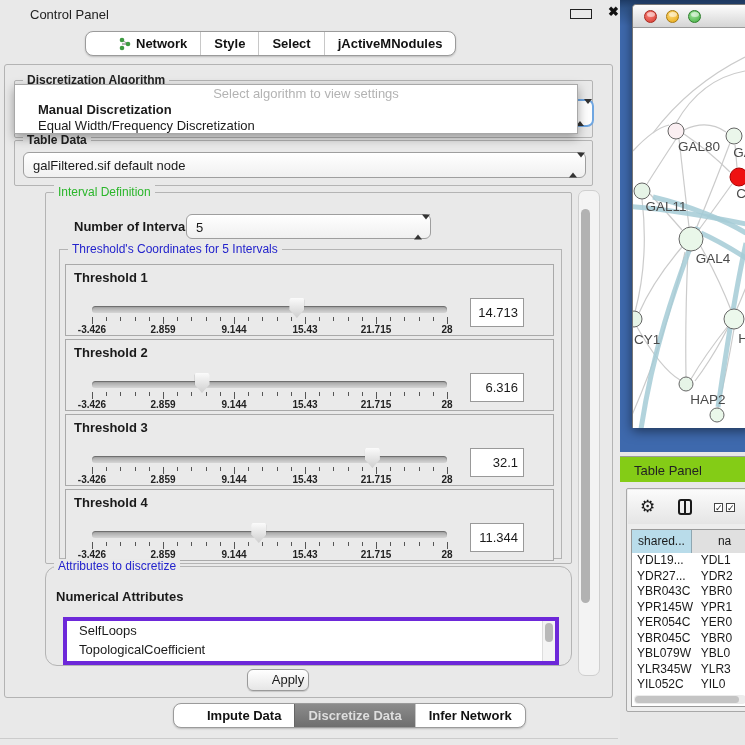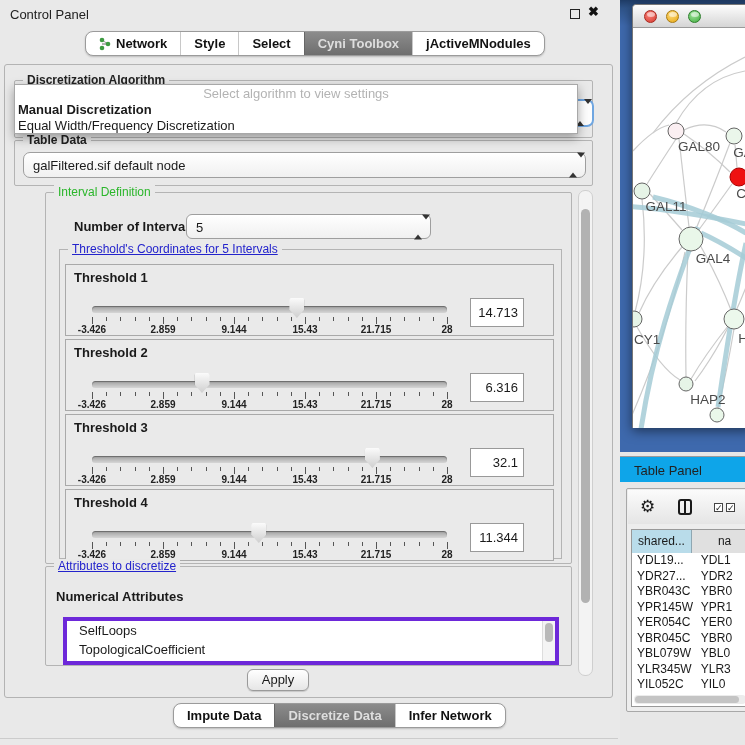--- a/index.html
+++ b/index.html
@@ -1,56 +1,56 @@
 <!DOCTYPE html>
 <html><head>
 <meta charset="utf-8">
 <style>
   * { margin:0; padding:0; box-sizing:border-box; }
   html,body { width:745px; height:745px; }
   body { font-family:"Liberation Sans", sans-serif; background:#e9e9e9; position:relative; overflow:hidden; color:#1a1a1a; }
-  .abs { position:absolute; }
+  .abs { position:absolute;padding-left:20px; }
 
   
   #left-panel { left:0; top:0; width:618px; height:745px; background:#e9e9e9; }
   #cp-title { left:10px; top:7px; font-size:13px; color:#222; }
   #float-btn { left:570px; top:9px; width:10px; height:10px; border:1.5px solid #222; background:transparent; }
   #close-btn { left:588px; top:4px; font-size:13px; font-weight:bold; color:#111; }
 
   .seg-bar { display:flex; background:#fff; border:1px solid #9b9b9b; border-radius:8px; overflow:hidden; box-shadow:0 1px 2px rgba(0,0,0,.2); }
   .seg { padding:4px 13px; font-size:13px; font-weight:bold; color:#111; white-space:nowrap; display:flex; align-items:center; gap:5px; }
   .seg + .seg { border-left:1px solid #c8c8c8; }
   .seg.sel { background:linear-gradient(#8c8c8c,#6e6e6e); color:#dedede; border-left:1px solid #666; }
   #top-tabs { left:85px; top:31px; }
   #bottom-tabs { left:133px; top:703px;margin-left:40px; }
 
   #outer-rect { left:4px; top:64px; width:609px; height:634px; border:1px solid #b3b3b3; border-radius:3px; background:#e9e9e9; }
 
   .group { position:absolute; border:1px solid #b4b4b4; border-radius:2px; }
   .legend { position:absolute; top:-8px; left:8px; background:#e9e9e9; padding:0 4px; font-size:12px; }
   .legend.dark { color:#222; font-weight:bold; }
   .legend.green { color:#2bb62b; }
-  .legend.blue { color:#2323cc;text-decoration:underline; }
+  .legend.blue { color:#2323cc; }
 
   .combo { position:absolute; border:1px solid #9e9e9e; border-radius:6px; background:linear-gradient(#ffffff,#f0f0f0); box-shadow:inset 0 1px 0 #fff; font-size:13px; }
   .combo .cv { position:absolute; left:9px; top:0; line-height:24px; white-space:nowrap; }
   .spin { position:absolute; right:8px; top:50%; transform:translateY(-50%); width:8px; }
   .spin .up { width:0;height:0;border-left:4px solid transparent;border-right:4px solid transparent;border-bottom:5px solid #333; margin-bottom:2px;}
   .spin .dn { width:0;height:0;border-left:4px solid transparent;border-right:4px solid transparent;border-top:5px solid #333;}
 
   #algo-group { left:14px; top:80px; width:579px; height:58px; }
   #algo-combo-behind { left:8px; top:18px; width:571px; height:28px; border:2px solid #6fa6e1; border-radius:7px; background:#fdfdfd; position:absolute; }
 
   #algo-popup { left:14px; top:84px; width:564px; height:50px; background:#fff; border:1px solid #a8a8a8; box-shadow:0 4px 10px rgba(0,0,0,.35); z-index:30; position:absolute; }
   #popup-hint { text-align:center; font-size:13px; color:#b3b3b3; line-height:17px; }
   .popup-item { font-size:13px; line-height:16px; padding-left:3px; white-space:nowrap; }
   .popup-item.b { font-weight:bold; }
 
   #td-group { left:14px; top:140px; width:579px; height:46px; }
-  #td-combo { left:8px; top:11px; width:563px; height:26px;border-radius:7px; }
+  #td-combo { left:8px; top:11px; width:563px; height:26px; }
   #td-combo .cv { line-height:26px; }
 
   #main-scrollbar { left:578px; top:190px; width:15px; height:486px; background:#f3f3f3; border:1px solid #cfcfcf; border-radius:7px; }
   #main-thumb { position:absolute; left:2px; top:18px; width:9px; height:394px; background:#b2b2b2; border-radius:5px; }
 
   #interval-group { left:45px; top:192px; width:527px; height:372px; }
   #noi-label { position:absolute; left:28px; top:26px; font-size:13px; font-weight:bold; }
   #noi-combo { left:140px; top:21px; width:245px; height:25px; }
   #noi-combo .cv { line-height:25px; }
 
@@ -59,21 +59,21 @@
   .tbox { position:relative; width:489px; height:72px; border:1px solid #a9a9a9; background:#eaeaea; margin-bottom:3px; }
   .t-title { position:absolute; left:8px; top:5px; font-size:13px; font-weight:bold; }
   .t-track { position:absolute; left:26px; top:41px; width:355px; height:7px; border-radius:4px; background:linear-gradient(#9e9e9e,#d6d6d6); box-shadow:inset 0 1px 1px rgba(0,0,0,.35); }
   .t-thumb { position:absolute; top:33px; width:15px; height:20px; background:linear-gradient(#fbfbfb,#cfcfcf); clip-path:polygon(8% 0,92% 0,100% 10%,100% 58%,50% 100%,0 58%,0 10%); filter:drop-shadow(0 0 1px #777); }
   .t-ticks { position:absolute; left:26px; top:52px; width:356px; height:8px; }
   .tick { position:absolute; width:1px; background:#555; top:0; }
   .t-labels { position:absolute; left:0; top:59px; width:100%; height:12px; }
   .t-lab { position:absolute; transform:translateX(-50%); font-size:10px; font-weight:bold; color:#222; white-space:nowrap; }
   .t-value { position:absolute; left:404px; top:33px; width:54px; height:29px; background:#fff; border:1px solid #999; font-size:13px; text-align:right; padding-right:5px; line-height:27px; }
 
-  #attr-group { left:45px; top:566px; width:527px; height:100px; }
+  #attr-group { left:45px; top:566px; width:527px; height:100px;border-radius:12px; }
   #attr-sub { position:absolute; left:10px; top:22px; font-size:13px; font-weight:bold; }
   #attr-list { position:absolute; left:17px; top:50px; width:496px; height:48px; background:#fff; border:4px solid #6d28d9; overflow:hidden; }
   .attr-item { font-size:13px; line-height:19px; padding-left:12px; white-space:nowrap; }
   #attr-sb { position:absolute; right:0; top:0; width:13px; height:46px; background:#f4f4f4; border-left:1px solid #ddd; }
   #attr-sb-thumb { position:absolute; left:2px; top:2px; width:8px; height:19px; background:#b9b9b9; border-radius:4px; }
 
   #apply-btn { left:247px; top:669px; width:62px; height:22px; border:1px solid #9a9a9a; border-radius:6px; background:linear-gradient(#ffffff,#e6e6e6); font-size:13px; text-align:center; line-height:20px; box-shadow:0 1px 1px rgba(0,0,0,.15); }
   #bottom-line { left:0; top:738px; width:618px; height:1px; background:#cccccc; }
 
   
@@ -81,21 +81,21 @@
   #desktop { left:0; top:0; width:125px; height:452px; background:linear-gradient(180deg,#1f3c66 0,#2f5489 8px,#3e69ad 26px,#3e69ad 100%); }
   #net-window { position:absolute; left:12px; top:4px; width:120px; height:424px; background:#fff; border:1px solid #777; border-radius:4px 4px 0 0; box-shadow:0 3px 12px rgba(0,0,0,.5); }
   #mac-bar { position:absolute; left:0; top:0; width:100%; height:23px; background:linear-gradient(#fdfdfd,#d5d5d5); border-bottom:1px solid #9a9a9a; border-radius:4px 4px 0 0; }
   .light { position:absolute; top:5px; width:13px; height:13px; border-radius:50%; }
   .light::after { content:""; position:absolute; left:2px; top:1px; width:8px; height:5px; border-radius:50%; background:rgba(255,255,255,.55); }
   #light-red { left:11px; background:radial-gradient(circle at 40% 35%, #f98078, #d43b30); border:1px solid #a8281f; }
   #light-yellow { left:33px; background:radial-gradient(circle at 40% 35%, #fbd879, #e8a711); border:1px solid #a87a10; }
   #light-green { left:55px; background:radial-gradient(circle at 40% 35%, #9fe39b, #3fab3c); border:1px solid #2c7e2b; }
   #net-canvas { position:absolute; left:0; top:23px; width:118px; height:400px; overflow:hidden; background:#fff; }
 
-  #tp-titlebar { left:0; top:456px; width:125px; height:26px; background:#0ea5e9; border-top:1px solid #9a9a9a; }
+  #tp-titlebar { left:0; top:456px; width:125px; height:26px; background:#84cc16; border-top:1px solid #9a9a9a; }
   #tp-title { position:absolute; left:14px; top:6px; font-size:13px; color:#222; }
   #tp-body { left:6px; top:488px; width:125px; height:224px; border:1px solid #a8a8a8; background:#ededed; border-radius:2px; }
   #tp-toolbar { position:absolute; left:1px; top:1px; width:117px; height:34px; background:linear-gradient(#fbfbfb,#e5e5e5); }
   #gear-ic { position:absolute; left:12px; top:6px; font-size:17px; color:#1a1a1a; }
   #cols-ic { position:absolute; left:50px; top:9px; width:14px; height:16px; border:2px solid #1a1a1a; border-radius:3px; }
   #cols-ic::after { content:""; position:absolute; left:4px; top:0; width:2px; height:12px; background:#1a1a1a; }
   .mini-check { position:absolute; top:13px; width:9px; height:9px; border:1px solid #444; background:#fff; font-size:9px; line-height:8px; text-align:center; color:#222; }
   #chk1 { left:86px; } #chk2 { left:98px; }
   #tp-table { position:absolute; left:4px; top:40px; width:130px; height:178px; background:#fff; border:1px solid #999; overflow:hidden; }
   #tp-header { display:flex; height:23px; }
@@ -127,23 +127,20 @@
           <circle cx="3" cy="11" r="2.3" fill="#3f9b42"></circle>
           <circle cx="9" cy="7" r="2.3" fill="#3f9b42"></circle>
         </svg>
         <span>Network</span>
       </div>
       <div class="seg">
         <span>Style</span>
       </div>
       <div class="seg">
         <span>Select</span>
-      </div>
-      <div class="seg sel">
-        <span>Cyni Toolbox</span>
       </div>
       <div class="seg">
         <span>jActiveMNodules</span>
       </div>
     </div>
 
   <div id="outer-rect" class="abs"></div>
 
   <div id="algo-group" class="group">
     <span class="legend dark">Discretization Algorithm</span>

